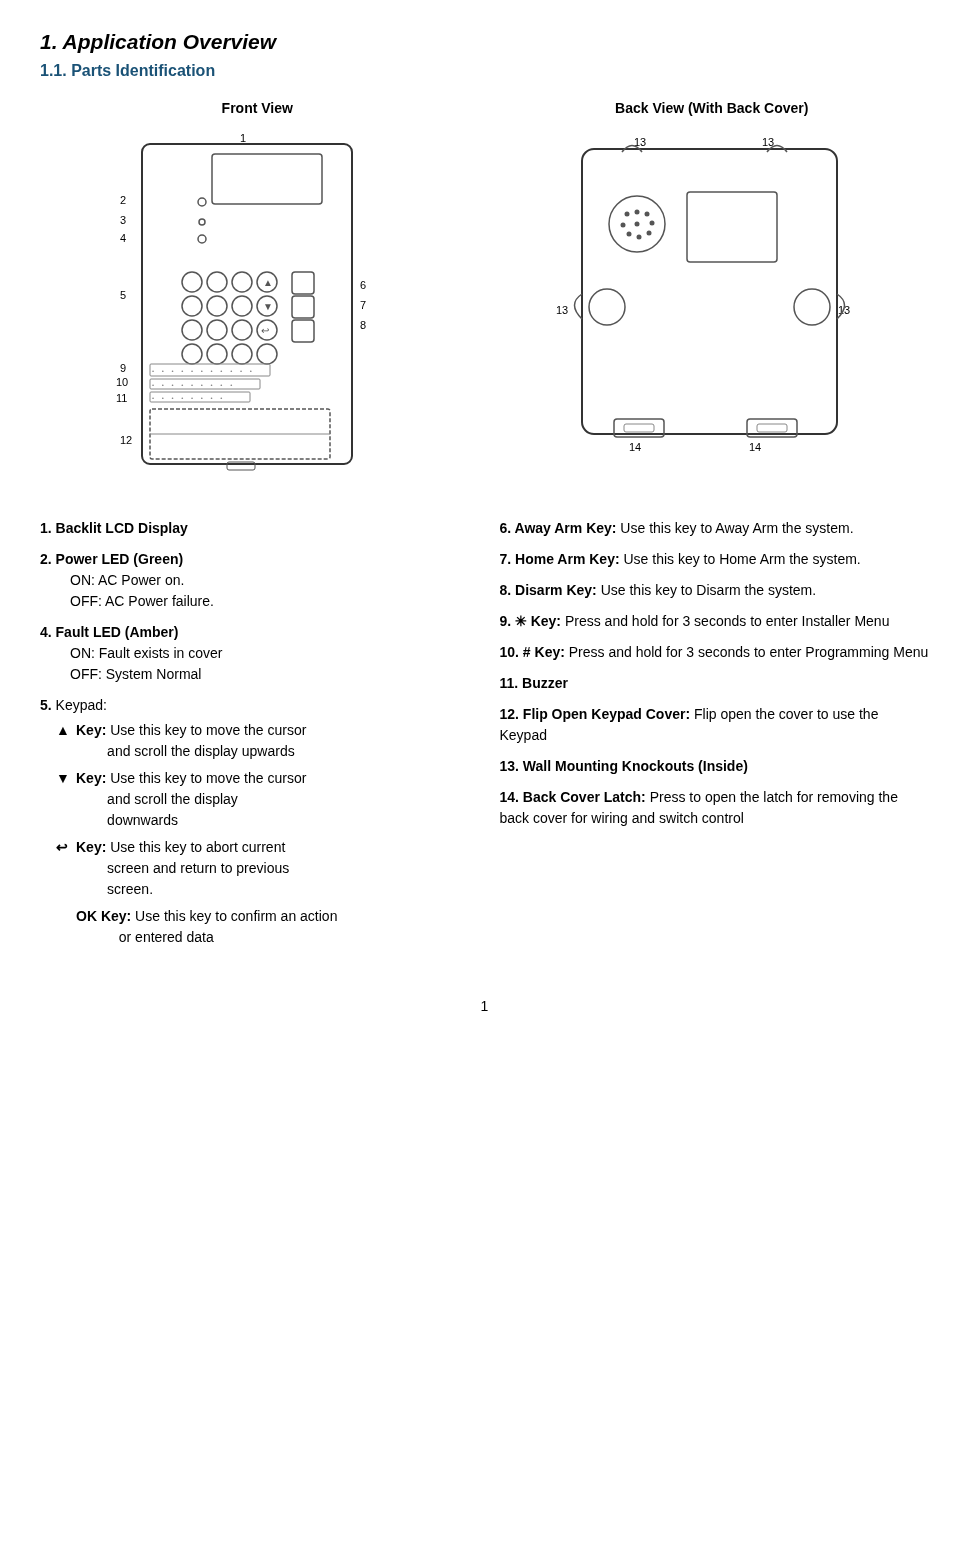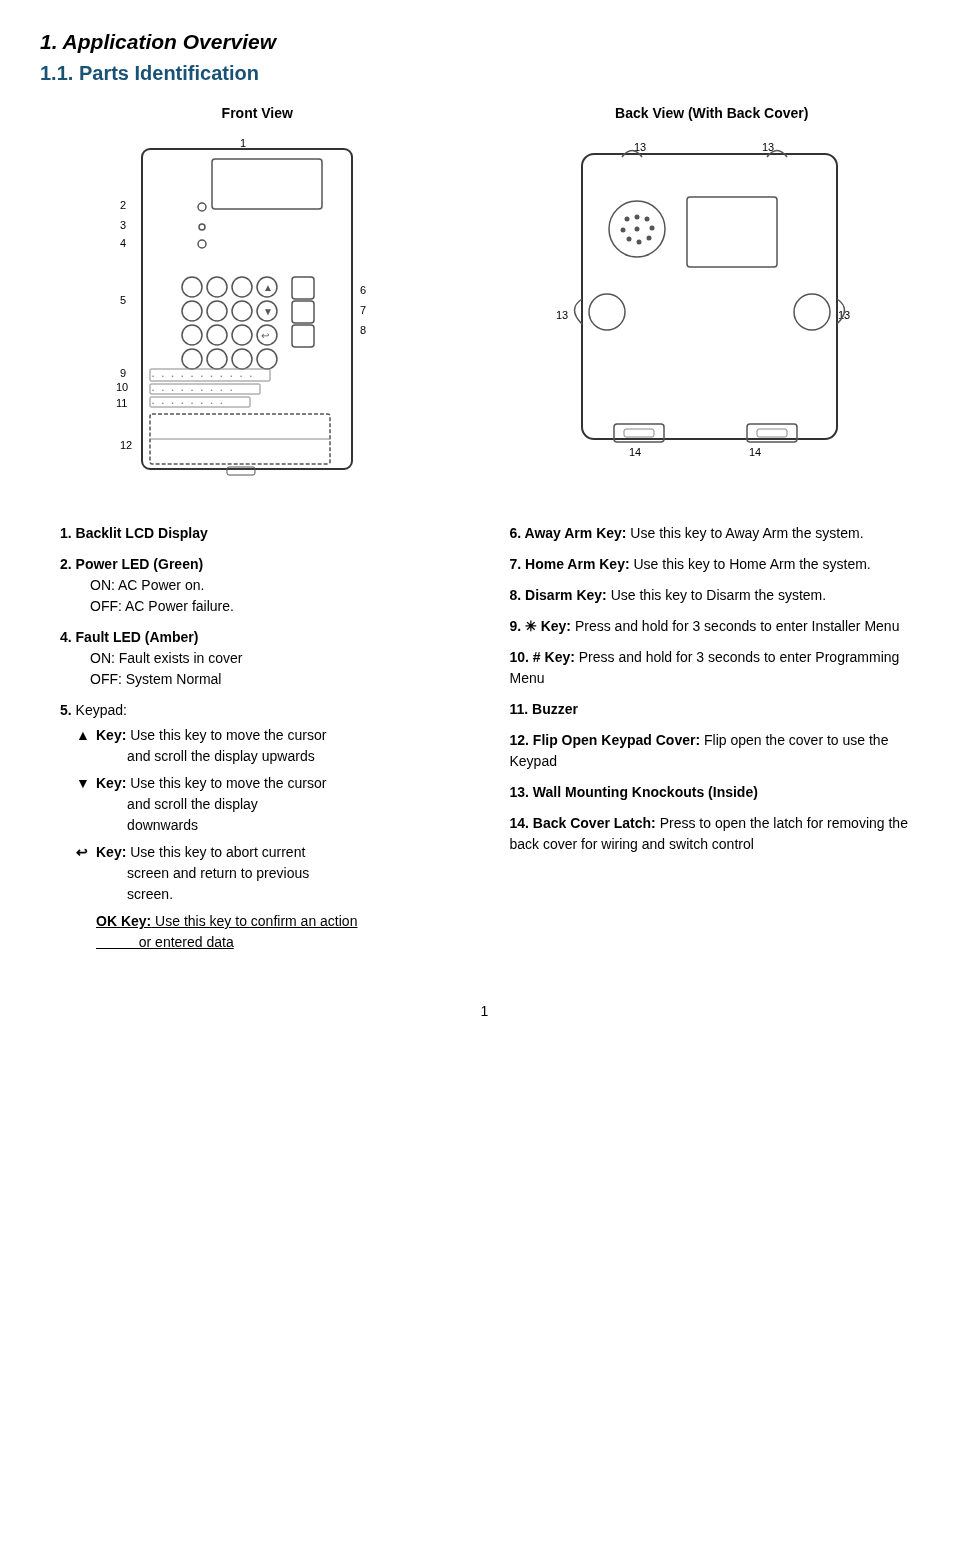--- a/index.html
+++ b/index.html
@@ -14,21 +14,21 @@
       position: relative;
     }
     h1 {
       font-size: 21px;
       font-style: italic;
       font-weight: bold;
       color: #000;
       margin-bottom: 8px;
     }
     h2 {
-      font-size: 20px;
+      font-size: 16px;
       font-weight: bold;
       color: #1a5276;
       margin-bottom: 20px;
     }
     .diagrams-row {
       display: flex;
       justify-content: space-between;
       margin-bottom: 24px;
       gap: 20px;
     }
@@ -45,21 +45,20 @@
       text-align: right;
     }
     
     .front-view-svg, .back-view-svg {
       border: none;
     }
     .content-row {
       display: flex;
       gap: 30px;
       margin-top: 16px;
-      margin-left: 20px;
     }
     .col-left, .col-right {
       flex: 1;
     }
     .part-item {
       margin-bottom: 10px;
       line-height: 1.5;
     }
     .part-item .part-num-bold {
       font-weight: bold;
@@ -240,21 +239,21 @@
           <span><span style="font-weight:bold;">Key:</span> Use this key to move the cursor<br>&nbsp;&nbsp;&nbsp;&nbsp;&nbsp;&nbsp;&nbsp;&nbsp;and scroll the display upwards</span>
         </div>
         <div style="display:flex; align-items:flex-start; margin-bottom:6px;">
           <span style="font-weight:bold; min-width:20px;">▼</span>
           <span><span style="font-weight:bold;">Key:</span> Use this key to move the cursor<br>&nbsp;&nbsp;&nbsp;&nbsp;&nbsp;&nbsp;&nbsp;&nbsp;and scroll the display<br>&nbsp;&nbsp;&nbsp;&nbsp;&nbsp;&nbsp;&nbsp;&nbsp;downwards</span>
         </div>
         <div style="display:flex; align-items:flex-start; margin-bottom:6px;">
           <span style="font-weight:bold; min-width:20px;">↩</span>
           <span><span style="font-weight:bold;">Key:</span> Use this key to abort current<br>&nbsp;&nbsp;&nbsp;&nbsp;&nbsp;&nbsp;&nbsp;&nbsp;screen and return to previous<br>&nbsp;&nbsp;&nbsp;&nbsp;&nbsp;&nbsp;&nbsp;&nbsp;screen.</span>
         </div>
-        <div style="display:flex; align-items:center;text-decoration:underline;">
+        <div style="display:flex; align-items:center;">
           <span style="min-width:20px;"></span>
           <span><span style="font-weight:bold;">OK Key:</span> Use this key to confirm an action<br>&nbsp;&nbsp;&nbsp;&nbsp;&nbsp;&nbsp;&nbsp;&nbsp;&nbsp;&nbsp;&nbsp;or entered data</span>
         </div>
       </div>
     </div>
   </div>
 
   <div class="col-right">
 
     <div class="part-item">

